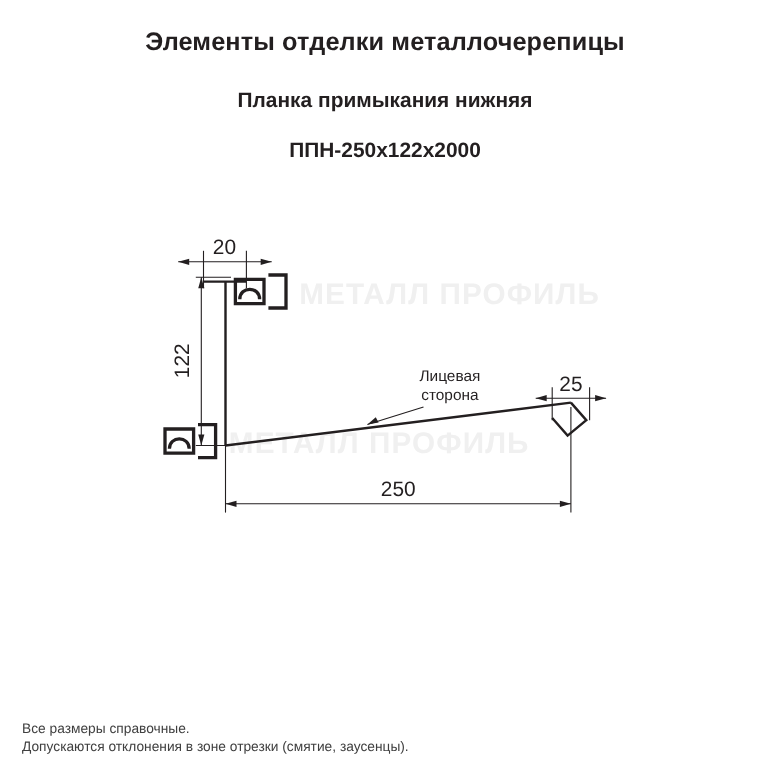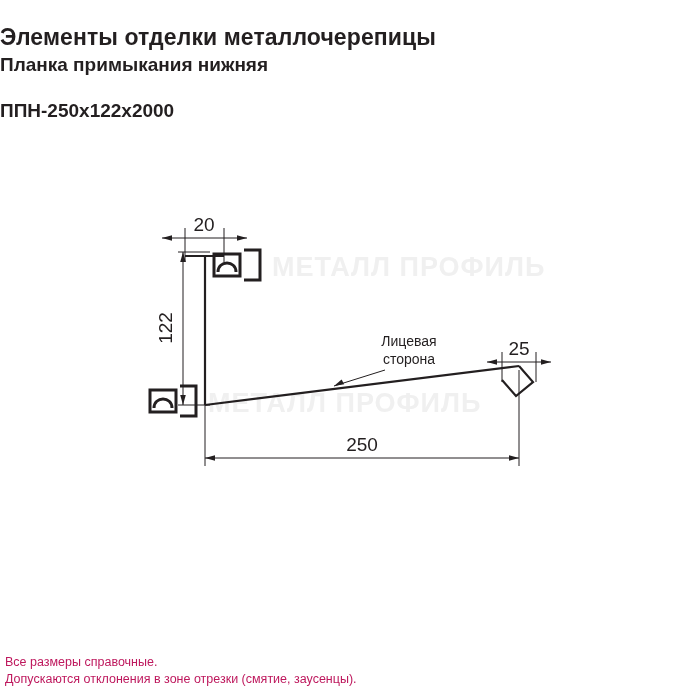--- a/index.html
+++ b/index.html
@@ -18,53 +18,54 @@
   .page {
     position: relative;
     width: 700px;
     height: 700px;
   }
   .titles {
     position: absolute;
     top: 22px;
     left: 0;
     width: 700px;
-    text-align: left;
+    text-align: center;
   }
   .title-main {
     font-size: 23px;
     font-weight: bold;
     letter-spacing: 0.1px;
     line-height: 30px;
   }
   .title-sub {
     font-size: 19px;
     font-weight: bold;
+    margin-top: 27px;
     line-height: 26px;
   }
   .title-code {
     font-size: 19px;
     font-weight: bold;
     margin-top: 20px;
     line-height: 26px;
   }
   .drawing {
     position: absolute;
     top: 170px;
     left: 0;
     width: 700px;
     height: 360px;
   }
   .footer {
     position: absolute;
-    left: 5px;
+    left: 20px;
     bottom: 12px;
     font-size: 12.5px;
     line-height: 17px;
-    color: #be185d;
+    color: #404040;
   }
   .footer div {
     white-space: nowrap;
   }
   svg {
     display: block;
   }
   .wm-text {
     font-family: "Liberation Sans", sans-serif;
     font-weight: bold;

